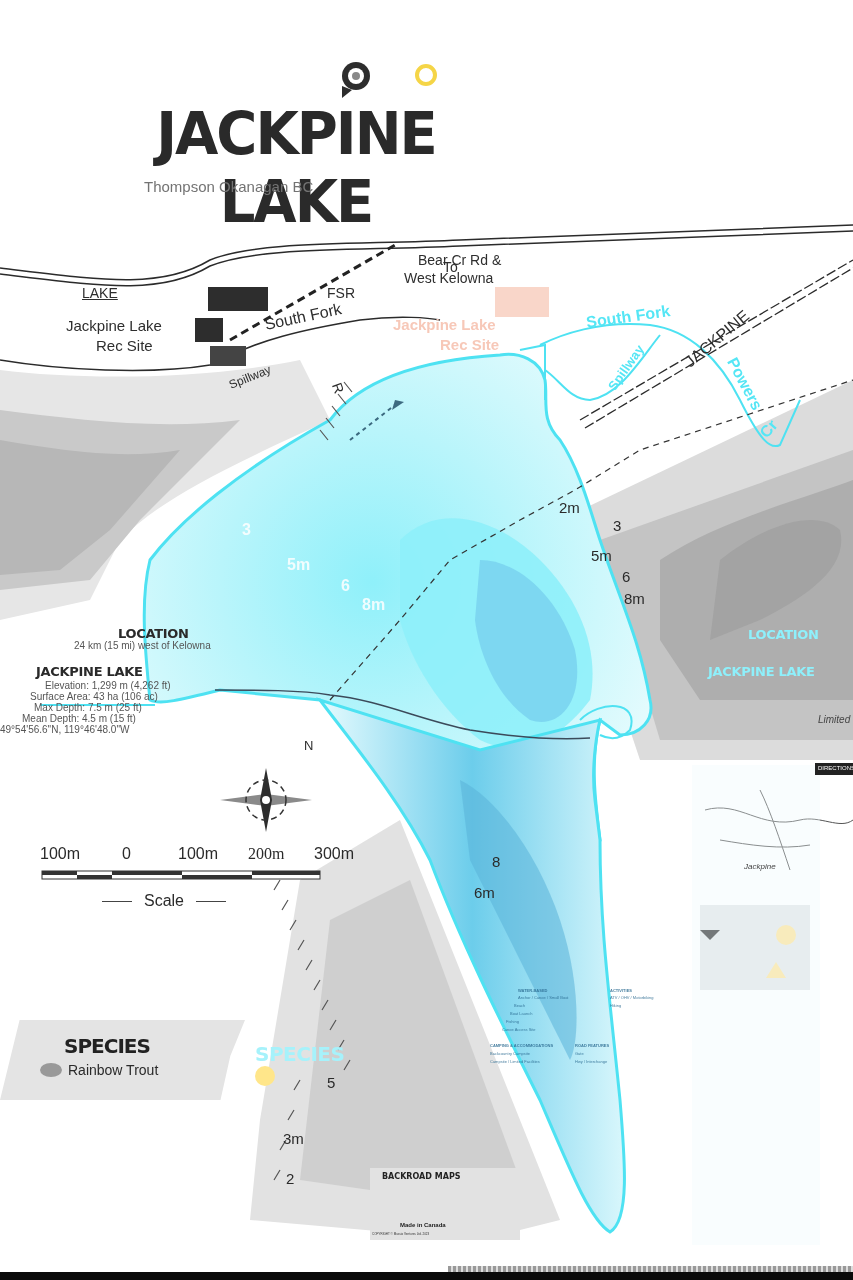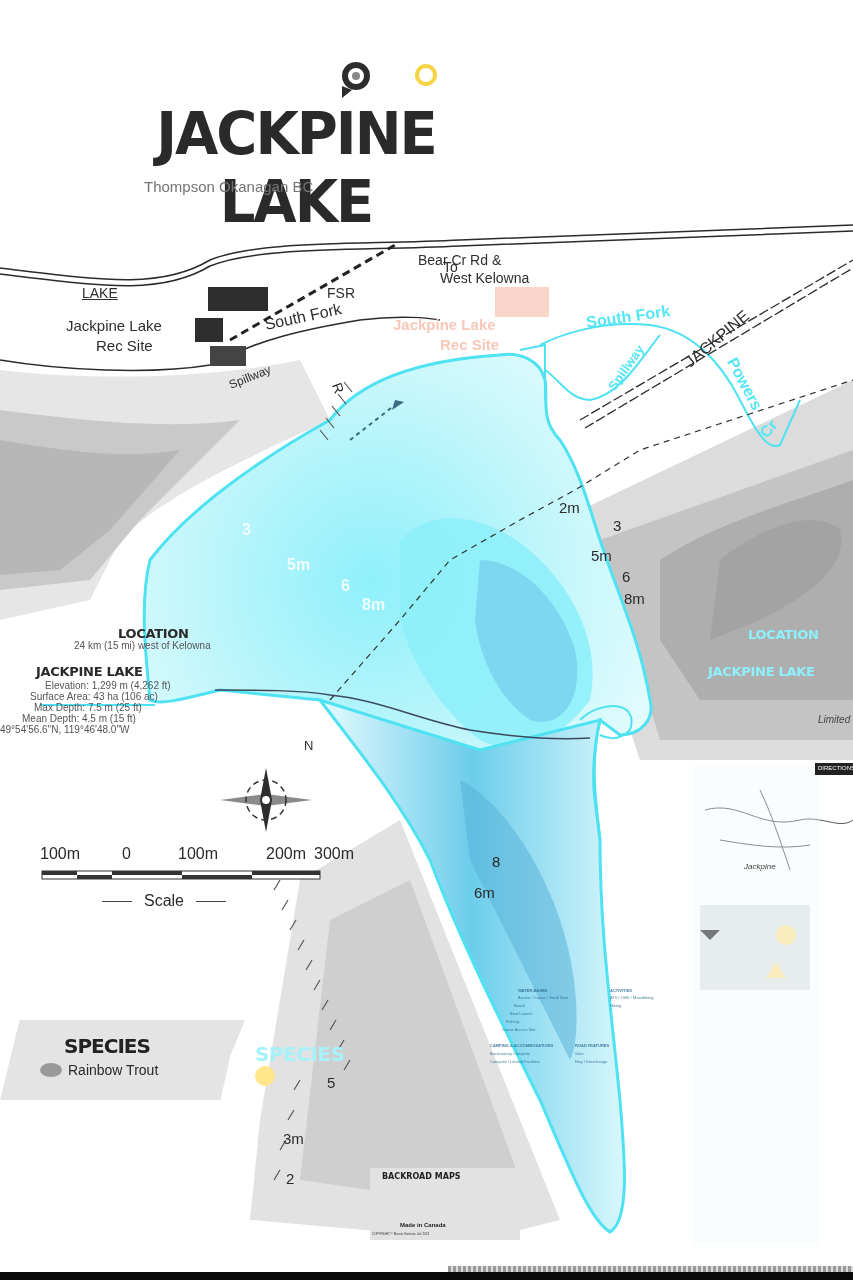--- a/index.html
+++ b/index.html
@@ -154,21 +154,21 @@
   <circle cx="786" cy="935" r="10" fill="#fde49a"></circle>
   <polygon points="766,978 776,962 786,978" fill="#fde49a"></polygon>
 </svg>
 
 <div class="abs title">JACKPINE LAKE</div>
 <div class="abs subtitle">Thompson Okanagan BC</div>
 
 <div class="abs label" style="left:327px;top:250px;margin-top:35px;">FSR</div>
 <div class="abs label" style="left:443px;top:235px;margin-top:24px;">To</div>
 <div class="abs label" style="left:418px;top:252px;">Bear Cr Rd &amp;</div>
-<div class="abs label" style="left:404px;top:270px;margin-left:36px;">West Kelowna</div>
+<div class="abs label" style="left:404px;top:270px;">West Kelowna</div>
 <div class="abs label" style="left:82px;top:285px;text-decoration:underline;">LAKE</div>
 <div class="abs label" style="left:66px;top:317px;font-size:15px;">Jackpine Lake</div>
 <div class="abs label" style="left:96px;top:337px;font-size:15px;">Rec Site</div>
 <div class="abs label-ghost" style="left:393px;top:316px;">Jackpine Lake</div>
 <div class="abs label-ghost" style="left:440px;top:336px;">Rec Site</div>
 <div class="abs label" style="left:264px;top:308px;font-size:16px;transform:rotate(-12deg);">South Fork</div>
 <div class="abs label" style="left:228px;top:370px;font-size:12px;transform:rotate(-22deg);">Spillway</div>
 <div class="abs water-label" style="left:586px;top:308px;transform:rotate(-8deg);">South Fork</div>
 <div class="abs water-label" style="left:600px;top:360px;font-size:13px;transform:rotate(-55deg);">Spillway</div>
 <div class="abs water-label" style="left:716px;top:375px;transform:rotate(62deg);">Powers</div>
@@ -201,21 +201,21 @@
 <div class="abs info-line" style="left:34px;top:702px;">Max Depth: 7.5 m (25 ft)</div>
 <div class="abs info-line" style="left:22px;top:713px;">Mean Depth: 4.5 m (15 ft)</div>
 <div class="abs info-line" style="left:0px;top:724px;">49°54'56.6"N, 119°46'48.0"W</div>
 <div class="abs ghost-cyan-head" style="left:748px;top:627px;">LOCATION</div>
 <div class="abs ghost-cyan-head" style="left:708px;top:664px;">JACKPINE LAKE</div>
 
 <div class="abs" style="left:0;top:845px;width:360px;height:20px;">
   <span class="abs" style="left:40px;font-family:'Liberation Sans',sans-serif;font-size:16px;color:#2a2a2a;">100m</span>
   <span class="abs" style="left:122px;font-family:'Liberation Sans',sans-serif;font-size:16px;color:#2a2a2a;">0</span>
   <span class="abs" style="left:178px;font-family:'Liberation Sans',sans-serif;font-size:16px;color:#2a2a2a;">100m</span>
-  <span class="abs" style="left:248px;font-family:Liberation Sans, sans-serif;font-size:16px;color:#2a2a2a;margin-left:18px;">200m</span>
+  <span class="abs" style="left:248px;font-family:Liberation Serif, serif;font-size:16px;color:#2a2a2a;">200m</span>
   <span class="abs" style="left:314px;font-family:'Liberation Sans',sans-serif;font-size:16px;color:#2a2a2a;">300m</span>
 </div>
 <div class="abs scale-caption">Scale</div>
 
 <div class="abs species-panel"></div>
 <div class="abs species-title">SPECIES</div>
 <div class="abs species-item">
   <span class="fish-icon"></span>
   <span>Rainbow Trout</span>
 </div>

